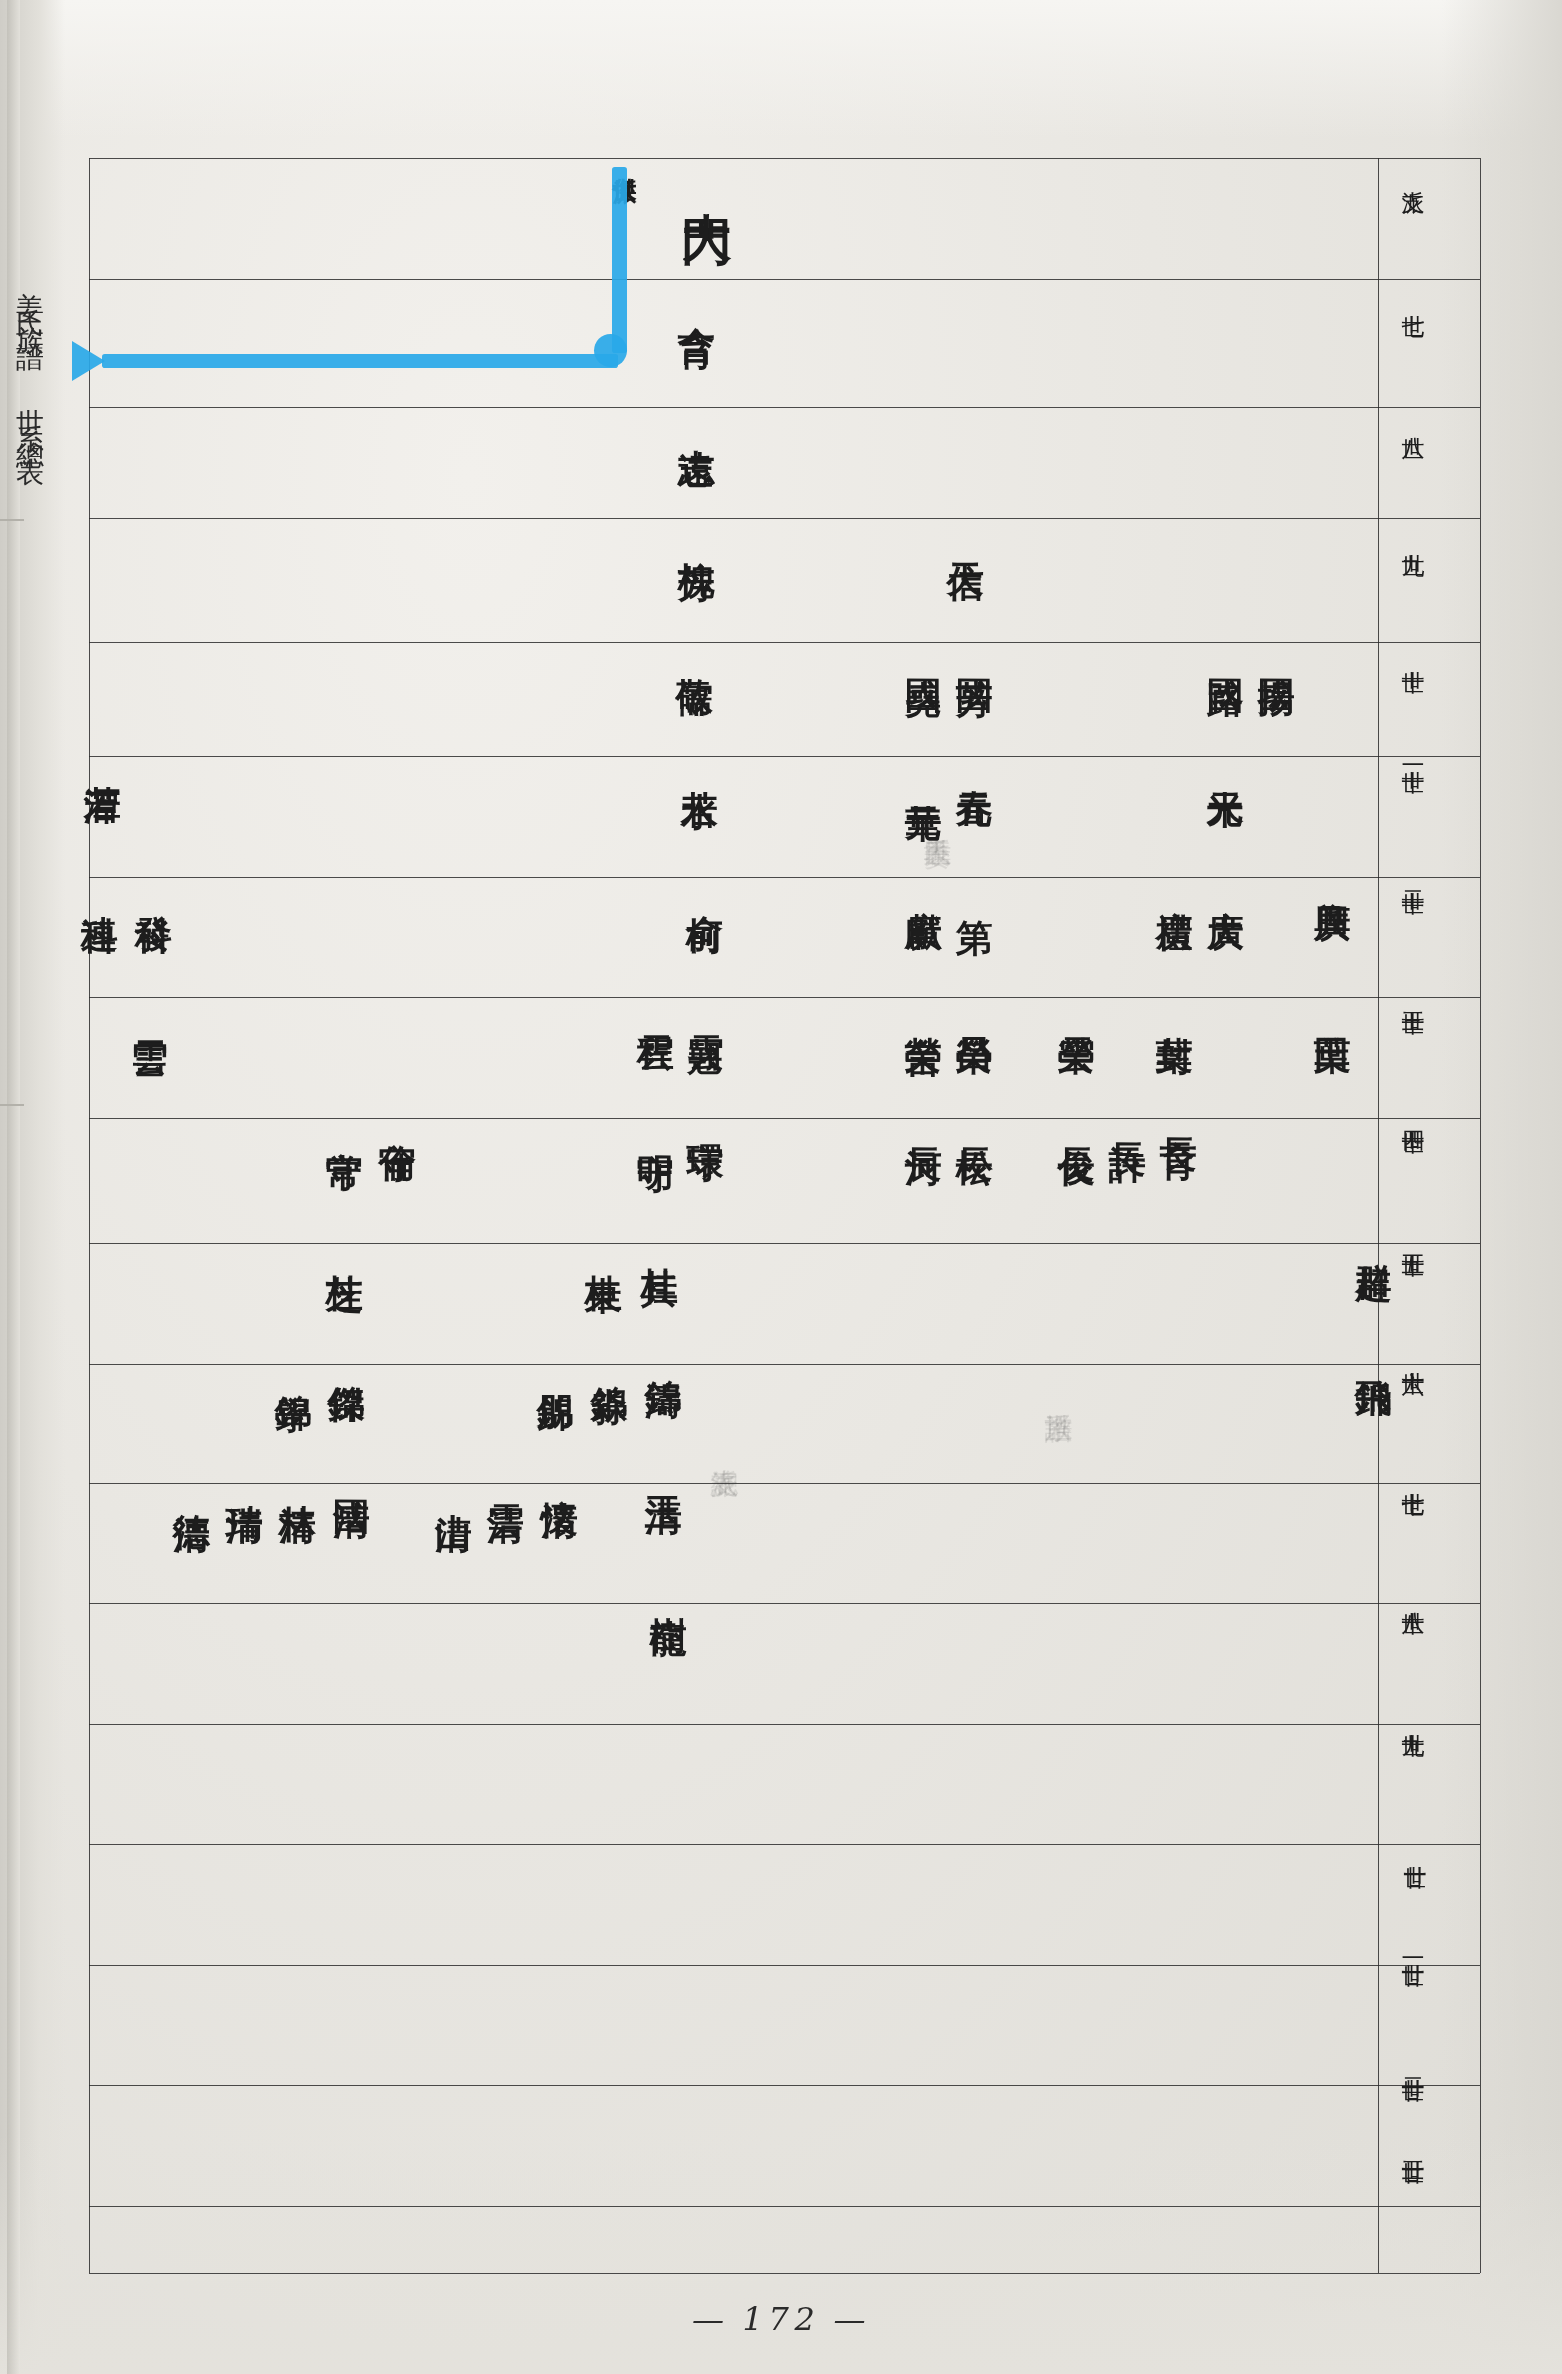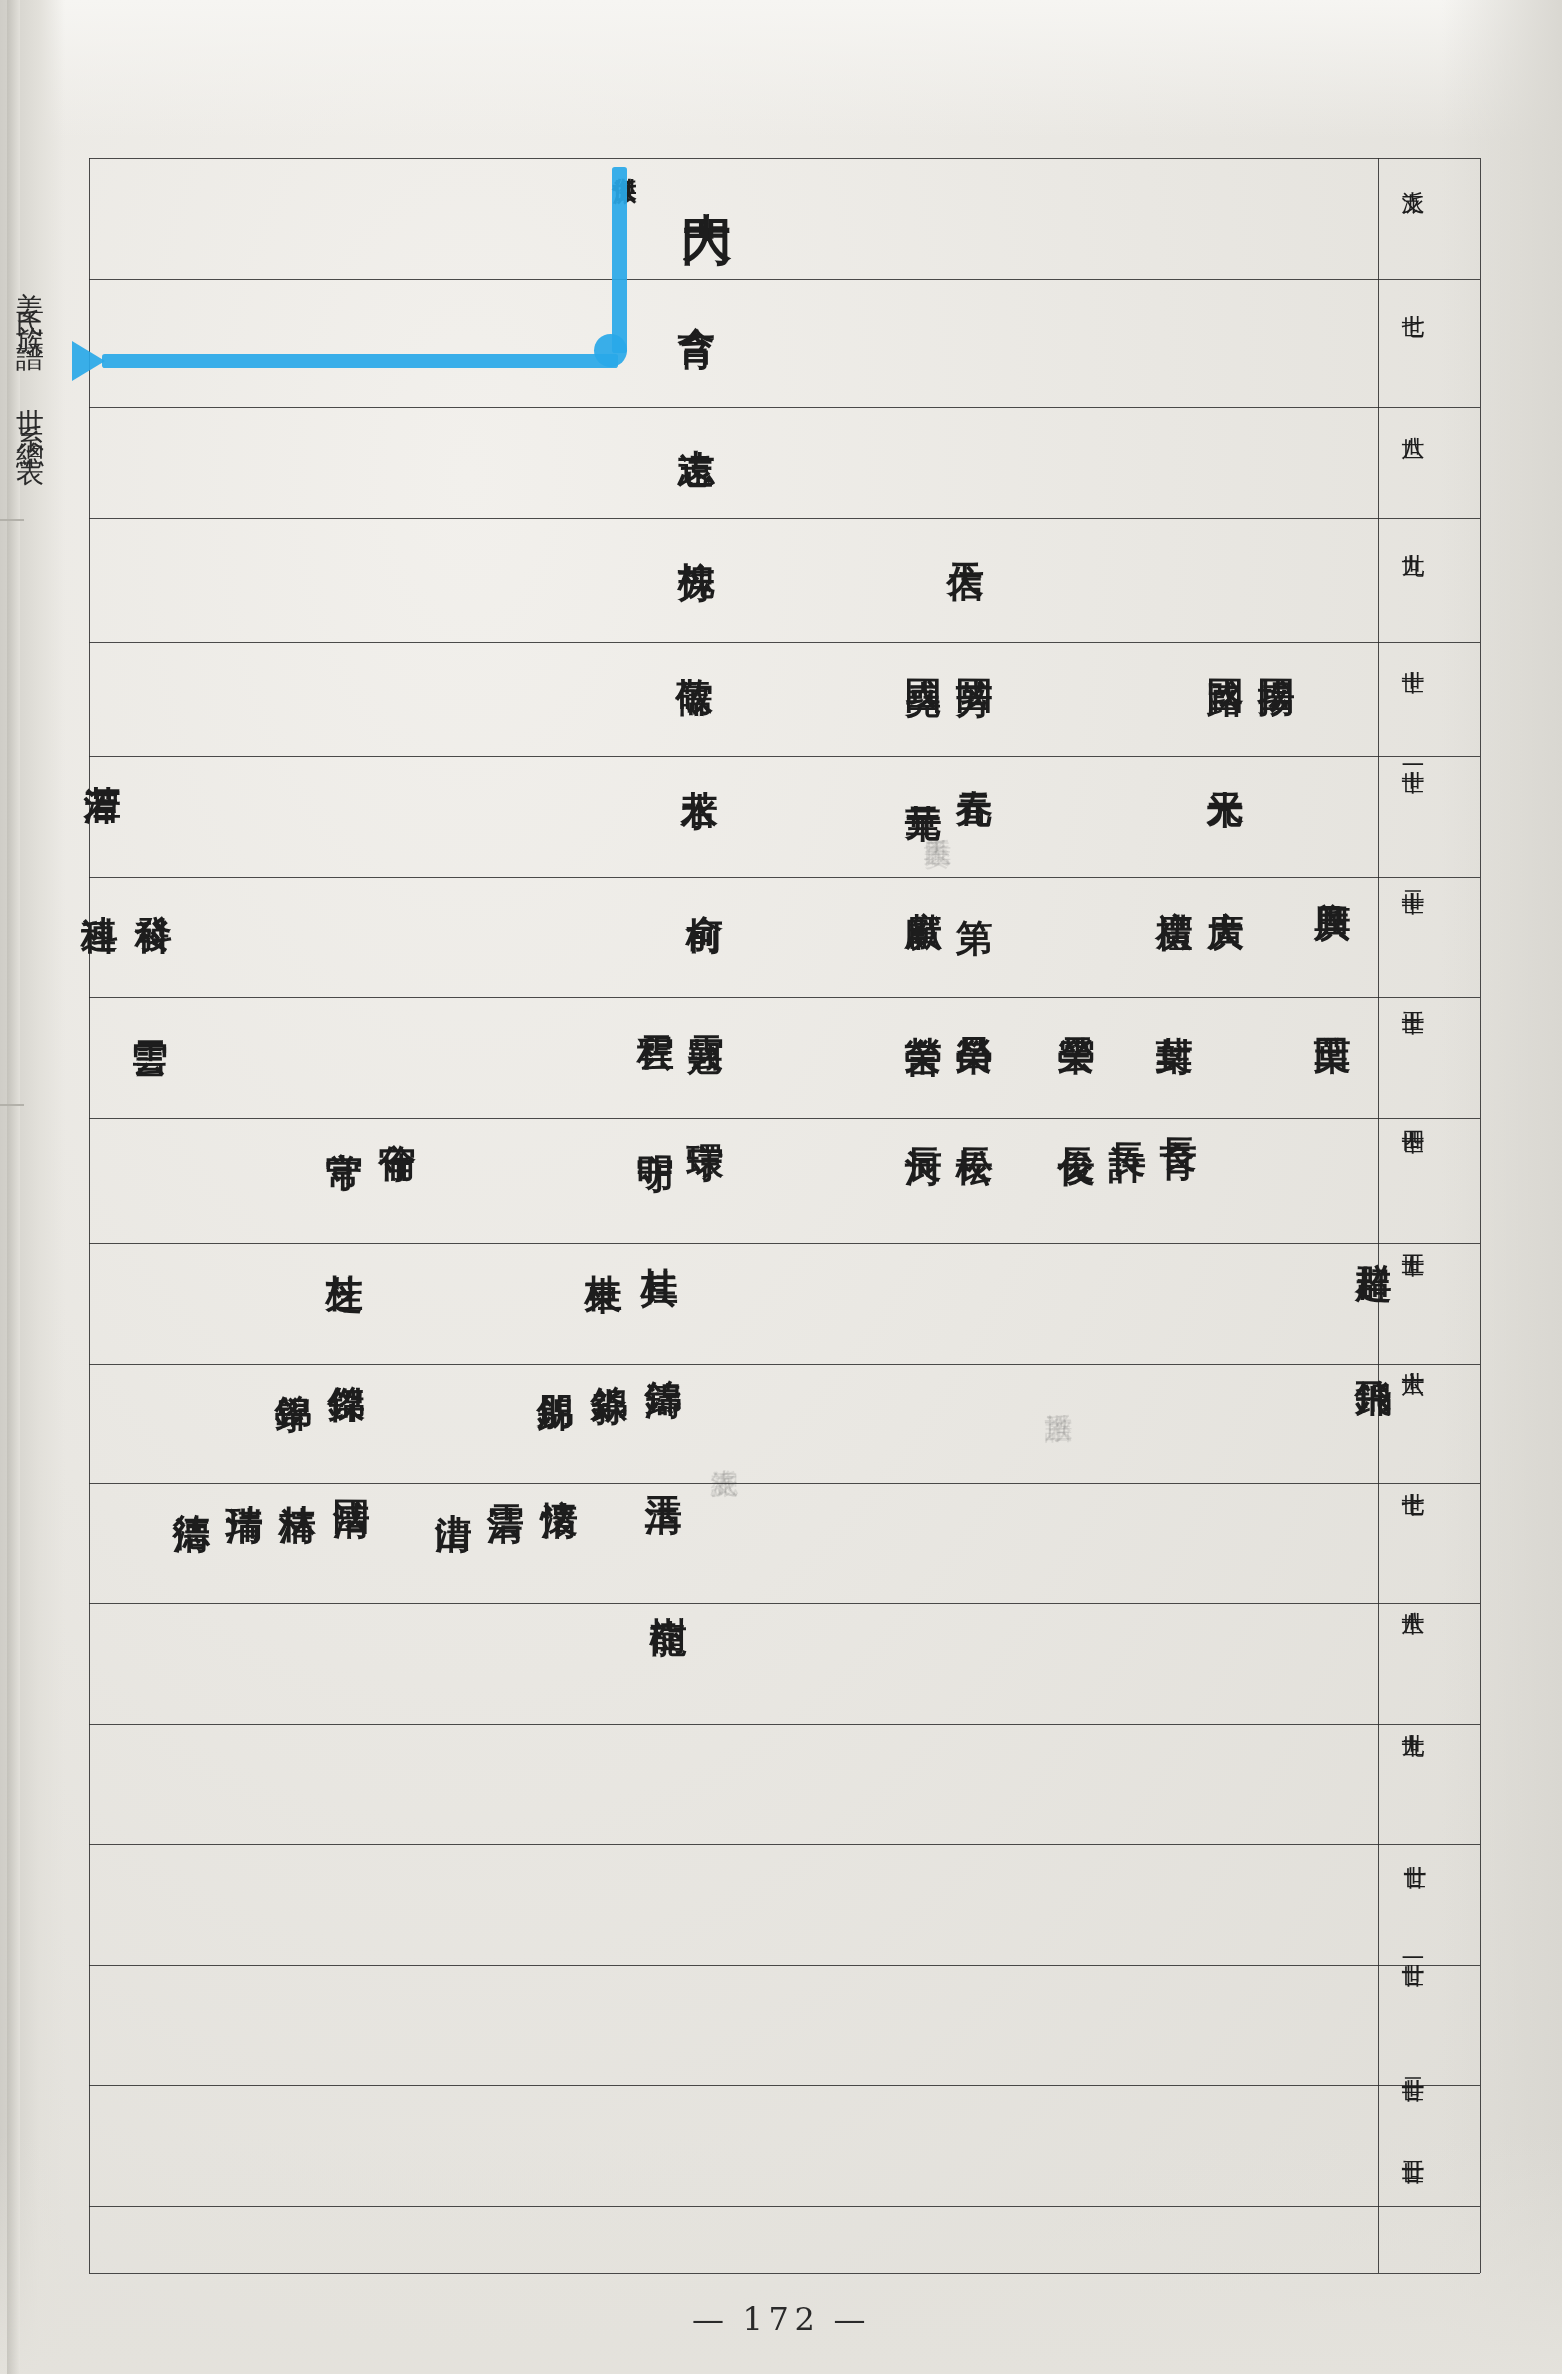--- a/index.html
+++ b/index.html
@@ -300,18 +300,18 @@
   <div class="vtext name" style="left:540px;  top:1470px;">懷清</div>
   <div class="vtext name" style="left:644px;  top:1466px;">玉清</div>
 
   <div class="vtext name" style="left:649px; top:1588px;">樹龍</div>
 
   <div class="marker" style="left:612px; top:167px; width:15px; height:186px;"></div>
   <div class="marker" style="left:594px; top:334px; width:33px; height:33px; border-radius:16.7px;"></div>
   <div class="marker" style="left:102px; top:354px; width:516px; height:14px;"></div>
   <div class="marker-arrow" style="left:72px; top:341px; transform: rotate(180deg);"></div>
 
-  <div class="page-number" style="top:2300px;">
+  <div class="page-number" style="top:2300px;font-style:italic;">
     <span class="pn-dash">—</span><span>172</span><span class="pn-dash">—</span>
   </div>
 
 </div>
 
 
 </body></html>

